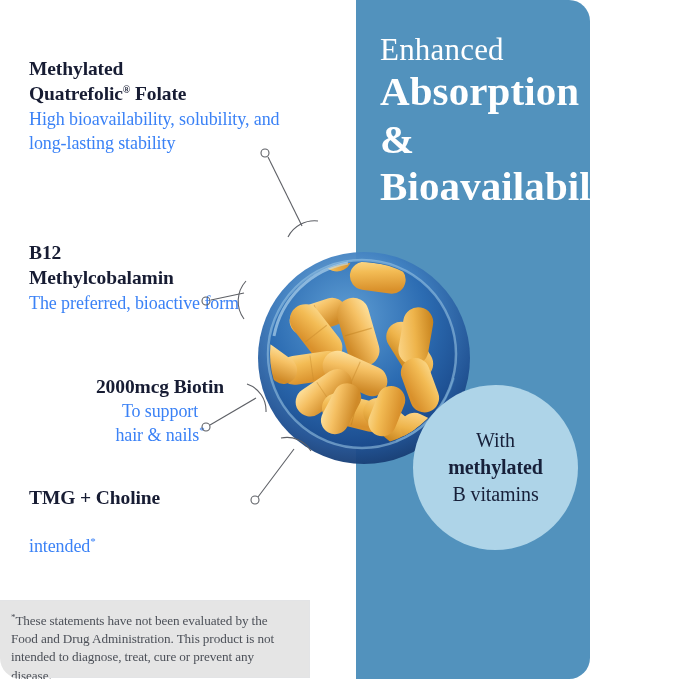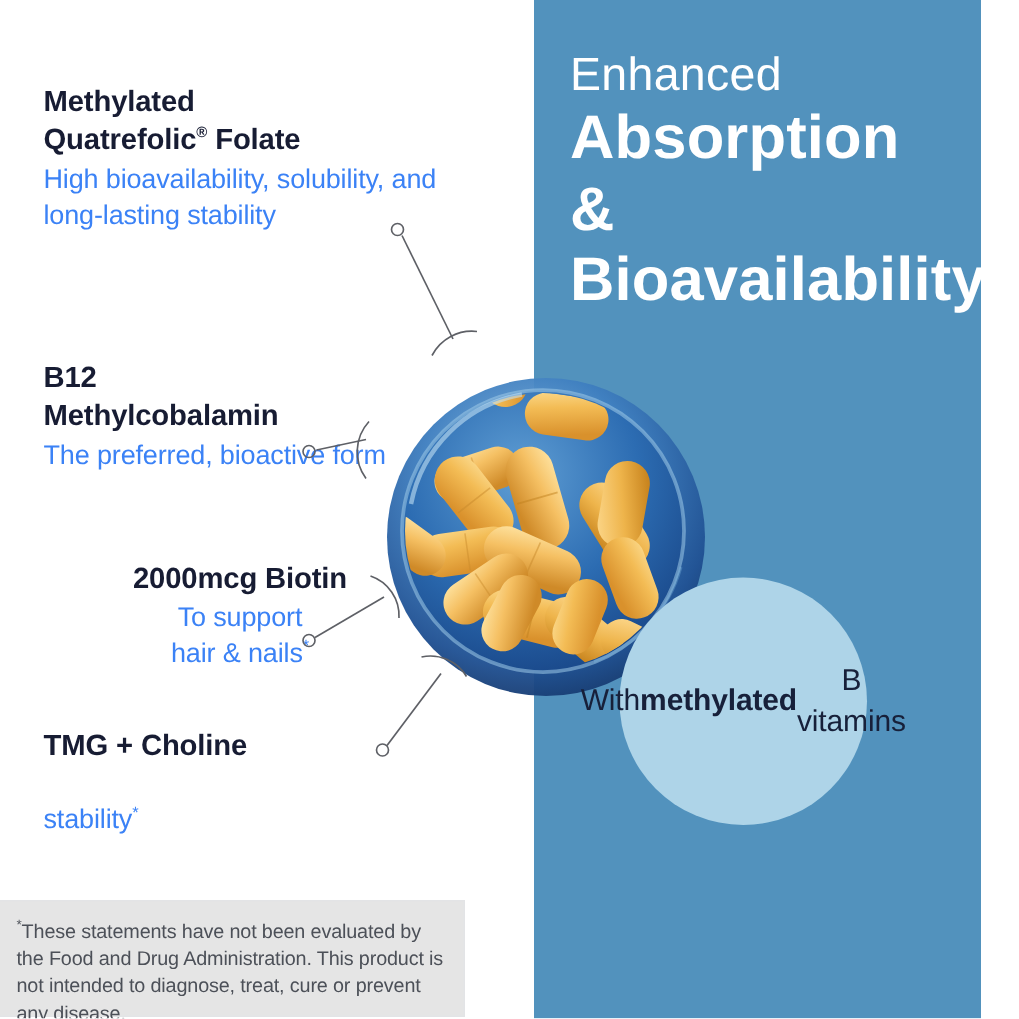--- a/index.html
+++ b/index.html
@@ -2,25 +2,26 @@
 <html><head>
 <meta charset="utf-8">
 <style>
   html, body {
     margin: 0;
     padding: 0;
     background: #ffffff;
   }
   #canvas {
     position: relative;
-    width: 654px;
+    width: 590px;
     height: 679px;
     overflow: hidden;
     background: #ffffff;
-    font-family: Liberation Sans, sans-serif;
+    font-family: Liberation Serif, serif;
+    border-radius: 21px;
     -webkit-font-smoothing: antialiased;
   }
 
   
   #right-panel {
     position: absolute;
     left: 356px;
     top: 0;
     width: 323px;
     height: 679px;
@@ -144,21 +145,21 @@
   
   #badge {
     position: absolute;
     left: 413px;
     top: 385px;
     width: 165px;
     height: 165px;
     border-radius: 50%;
     background: #aed4e8;
     display: flex;
-    flex-direction: row;
+    flex-direction: column;
     align-items: center;
     justify-content: center;
     text-align: center;
     color: #17203a;
   }
   #badge .b-line {
     font-size: 20px;
     font-weight: 400;
     line-height: 1.34;
     letter-spacing: -0.1px;
@@ -207,21 +208,21 @@
         <span>hair &amp; nails</span><sup>*</sup>
       </p>
     </div>
 
     <div class="callout" id="callout-4">
       <div class="c-title">
         <span>TMG + Choline</span>
       </div>
       <p class="c-body">
         <br>
-        <span>stability</span><sup>*</sup>
+        <span>intended</span><sup>*</sup>
       </p>
     </div>
 
     <div id="disclaimer">
       <p><sup>*</sup><span>These statements have not been evaluated by the Food and Drug Administration. This product is not intended to diagnose, treat, cure or prevent any disease.</span></p>
     </div>
   </div>
 
   <div id="bowl-wrap">
     <svg width="222" height="222" viewBox="0 0 222 222">

